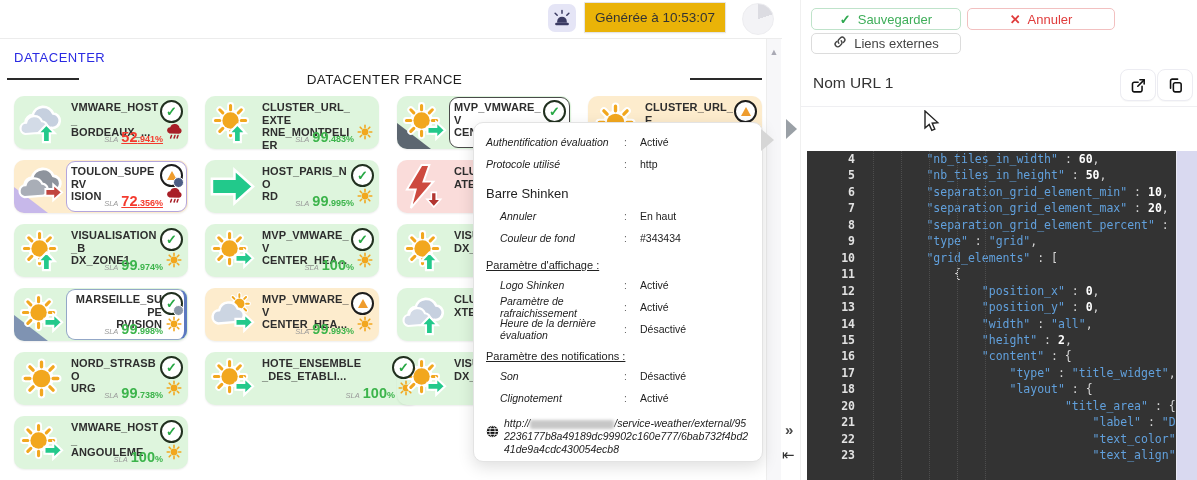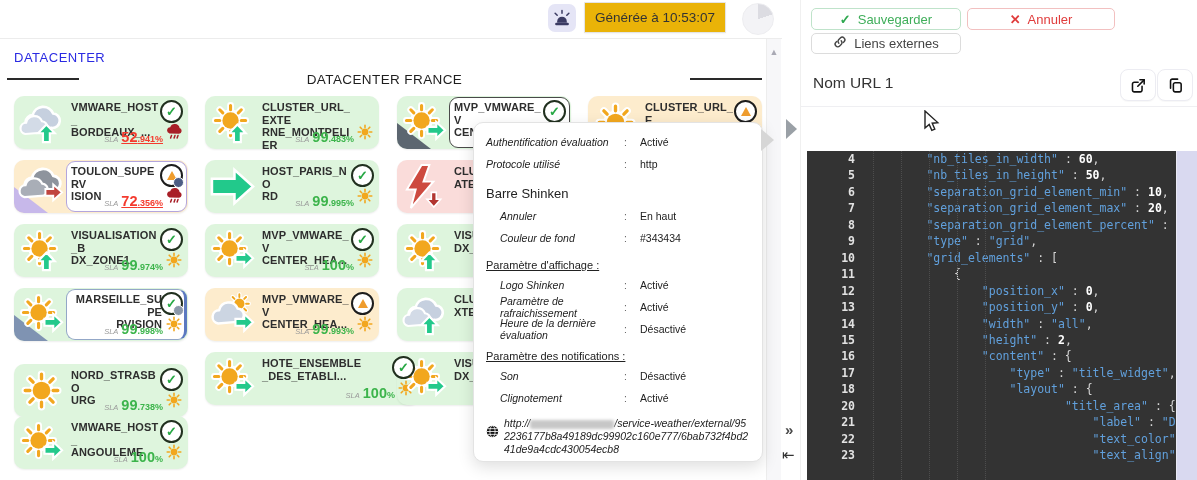--- a/index.html
+++ b/index.html
@@ -437,21 +437,21 @@
               <g transform="translate(2,16) scale(0.9)">
                 <path d="M6 22a6.5 6.5 0 0 1 1-12.9A9.5 9.5 0 0 1 25 7.5 6 6 0 0 1 24 20.5z" fill="#d3dbe7" stroke="#fff" stroke-width="2.4"></path>
               </g>
               <path d="M29 26l8.5 9h-5v9h-7v-9h-5z" fill="#23c98b" stroke="#fff" stroke-width="2.2"></path>
             </svg></span>
           <div class="t-body">
             <div class="t-name" style="white-space: pre-line;">CLUS
 XTER</div>
           </div>
         </div>
-        <div class="tile bg-green" style="left: 14px; top: 364px;">
+        <div class="tile bg-green" style="left: 14px; top: 352px;">
           <span class="t-icon"><svg viewBox="0 0 48 48">
               <g transform="translate(1.2000000000000028,1.2000000000000028) scale(0.95)">
                 <g fill="none" stroke="#fff" stroke-width="8" stroke-linecap="round">
                   <path d="M24 6.5v5M24 36.5v5M6.5 24h5M36.5 24h5M11.5 11.5l3.5 3.5M33 33l3.5 3.5M36.5 11.5L33 15M15 33l-3.5 3.5"></path>
                 </g>
                 <circle cx="24" cy="24" r="13" fill="#fff"></circle>
                 <g fill="none" stroke="#f2a71e" stroke-width="3.6" stroke-linecap="round">
                   <path d="M24 6.5v5M24 36.5v5M6.5 24h5M36.5 24h5M11.5 11.5l3.5 3.5M33 33l3.5 3.5M36.5 11.5L33 15M15 33l-3.5 3.5"></path>
                 </g>
                 <circle cx="24" cy="24" r="9.5" fill="#f2a71e"></circle>

